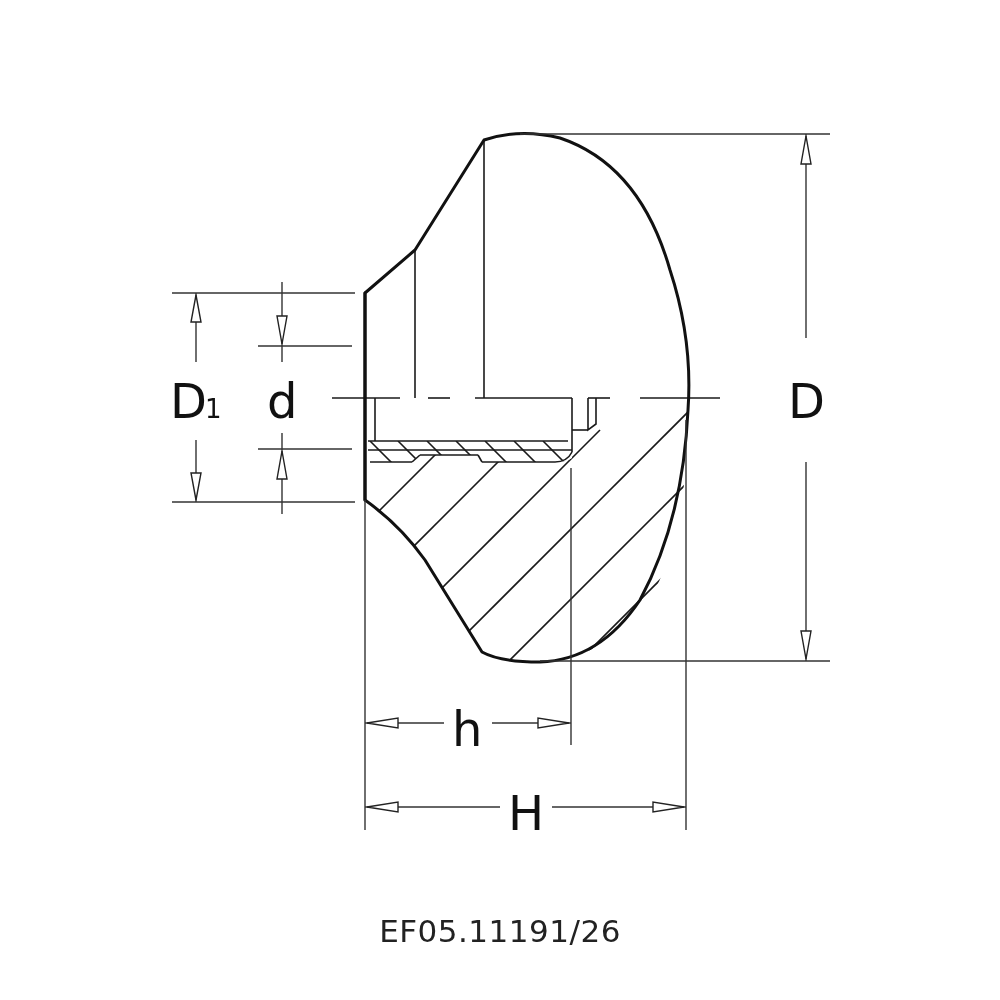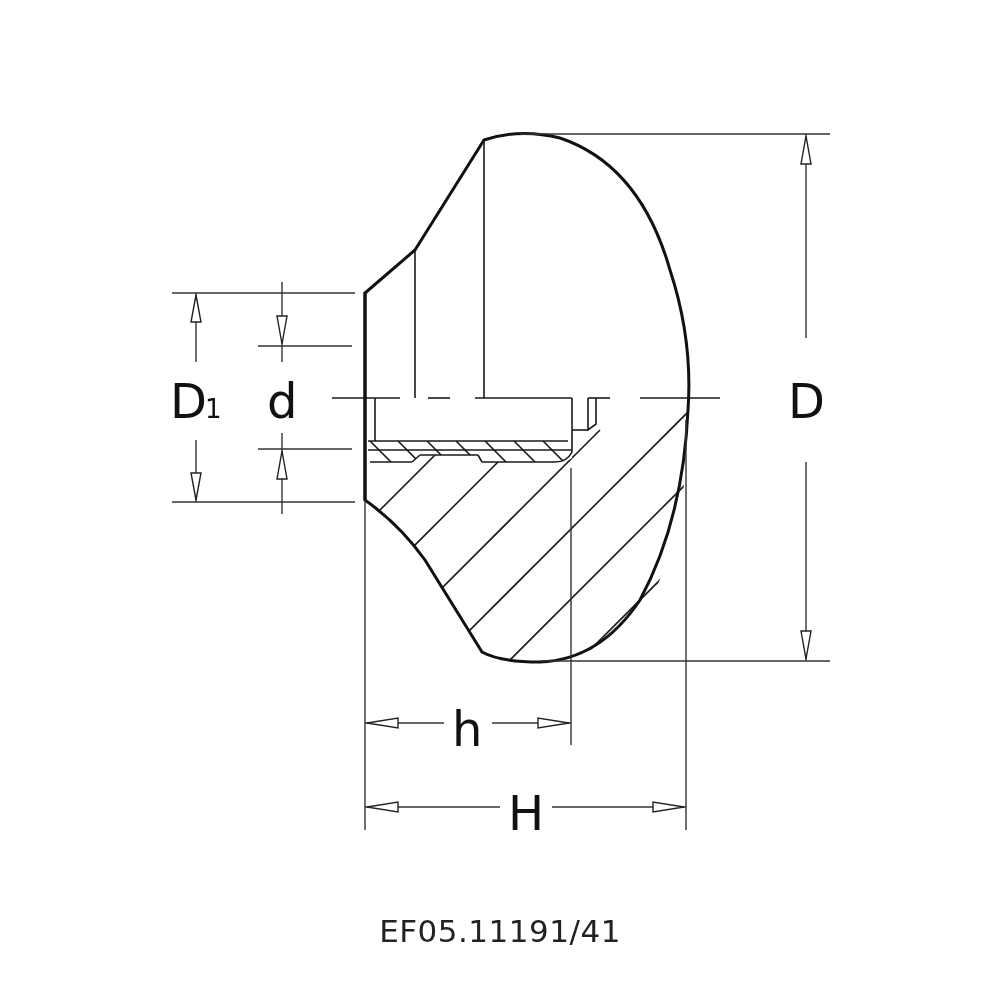--- a/index.html
+++ b/index.html
@@ -123,13 +123,13 @@
 
   <g>
     <line class="dim" x1="365" y1="807" x2="500" y2="807"></line>
     <line class="dim" x1="552" y1="807" x2="686" y2="807"></line>
     <polygon class="arrow" points="367,807 398,802 398,812"></polygon>
     <polygon class="arrow" points="684,807 653,802 653,812"></polygon>
     <text class="dim-label" x="508" y="830">H</text>
   </g>
 </svg>
 
-<div class="caption">EF05.11191/41</div>
+<div class="caption">EF05.11191/26</div>
 
 </body></html>

